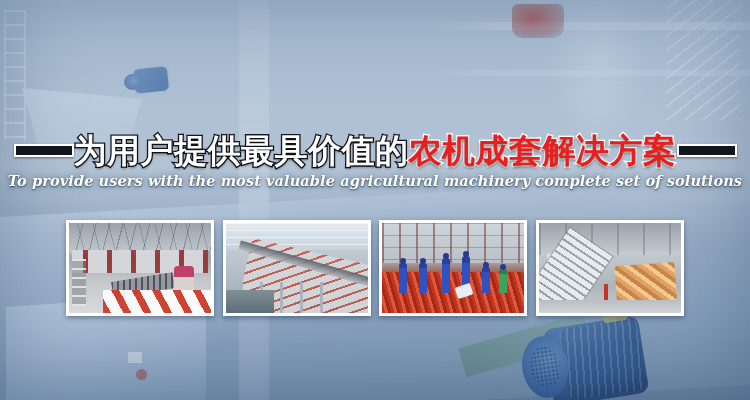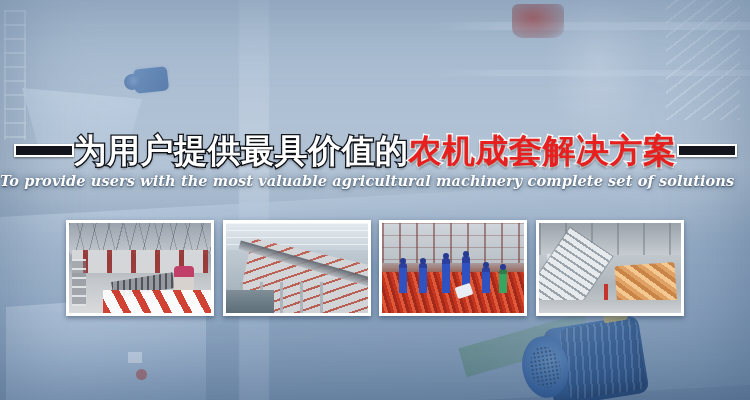--- a/index.html
+++ b/index.html
@@ -215,20 +215,21 @@
     color: #e81f1f;
     -webkit-text-stroke: 2.6px #ffffff;
     paint-order: stroke fill;
     text-shadow: 0 2px 3px rgba(0,0,0,.45);
   }
 
   .subtitle {
     position: absolute;
     left: 0; top: 172px;
     width: 750px;
+    text-align: center;
     font-family: "DejaVu Serif", "Liberation Serif", serif;
     font-style: italic;
     font-weight: bold;
     font-size: 14.5px;
     letter-spacing: .1px;
     color: #ffffff;
     text-shadow: 0 1px 2px rgba(12,30,52,.70), 0 0 6px rgba(12,30,52,.45);
     white-space: nowrap;
   }
 

